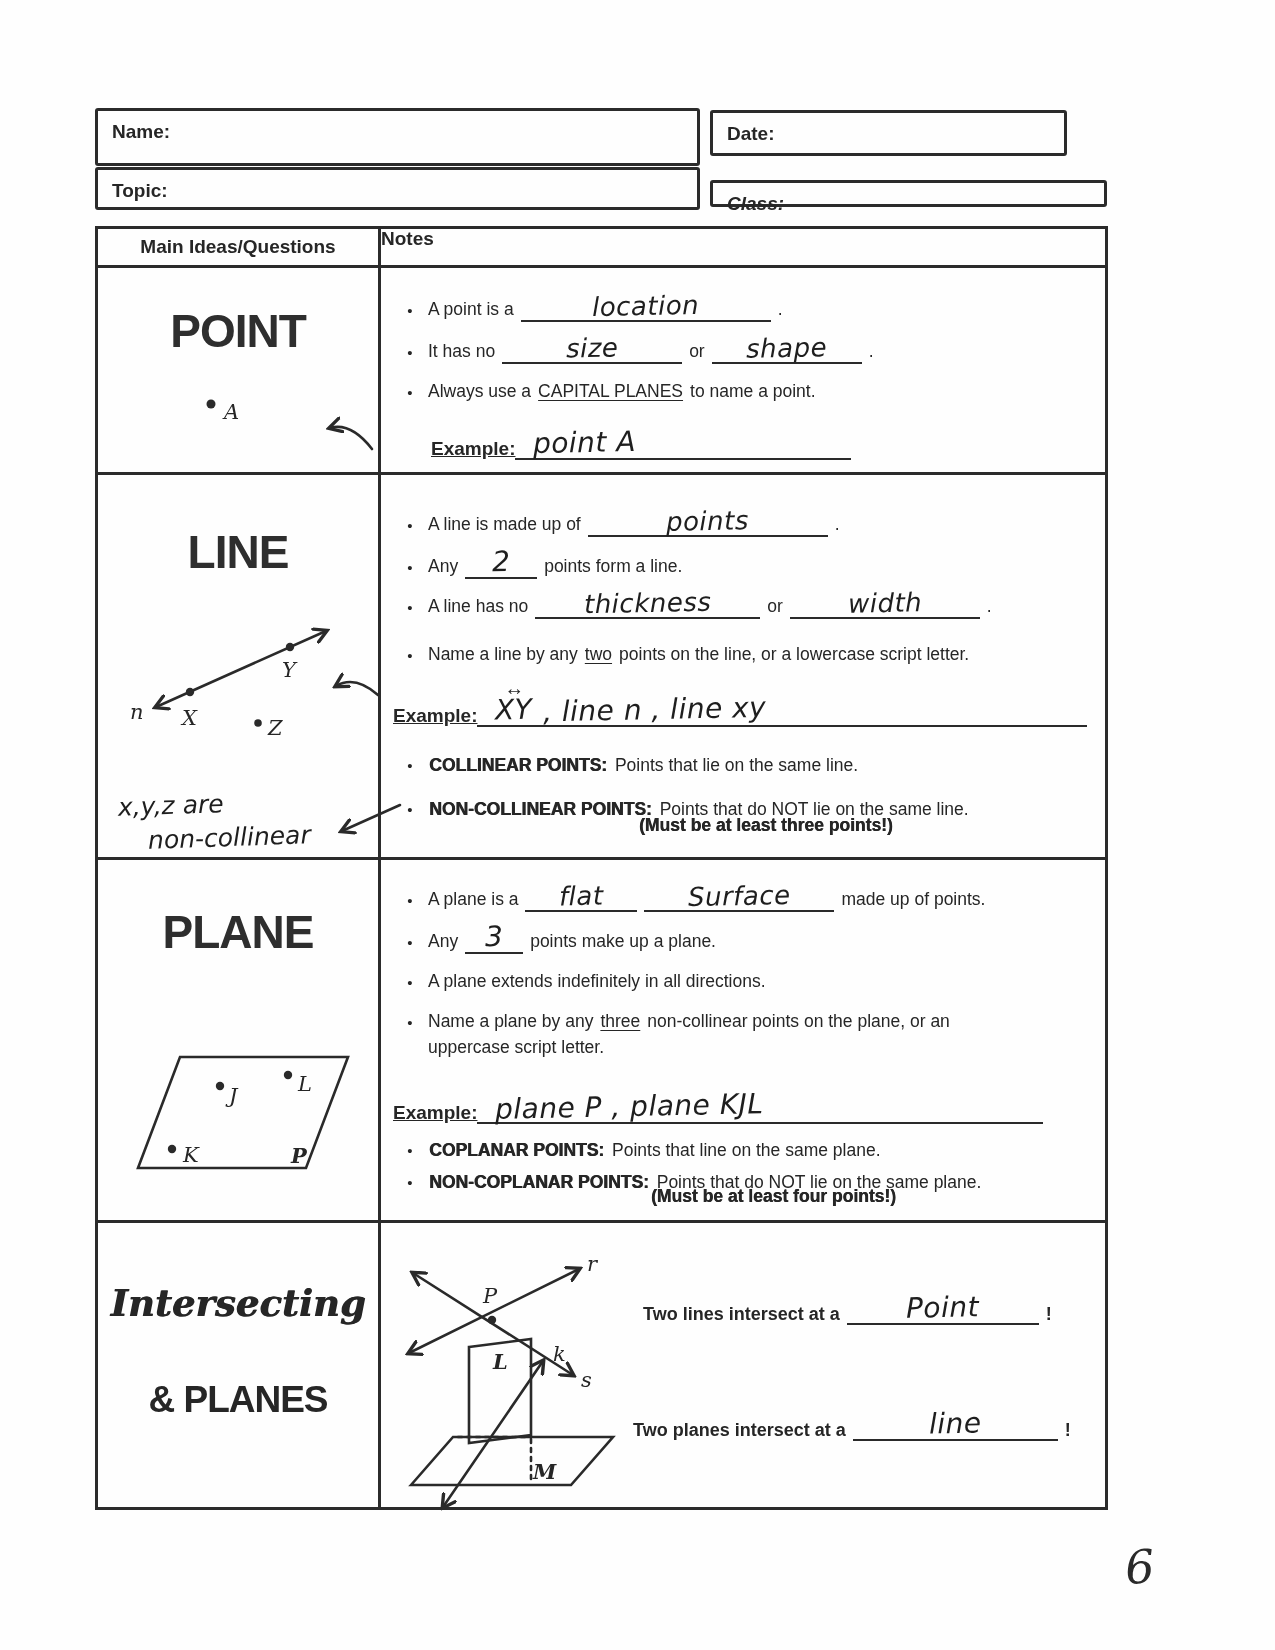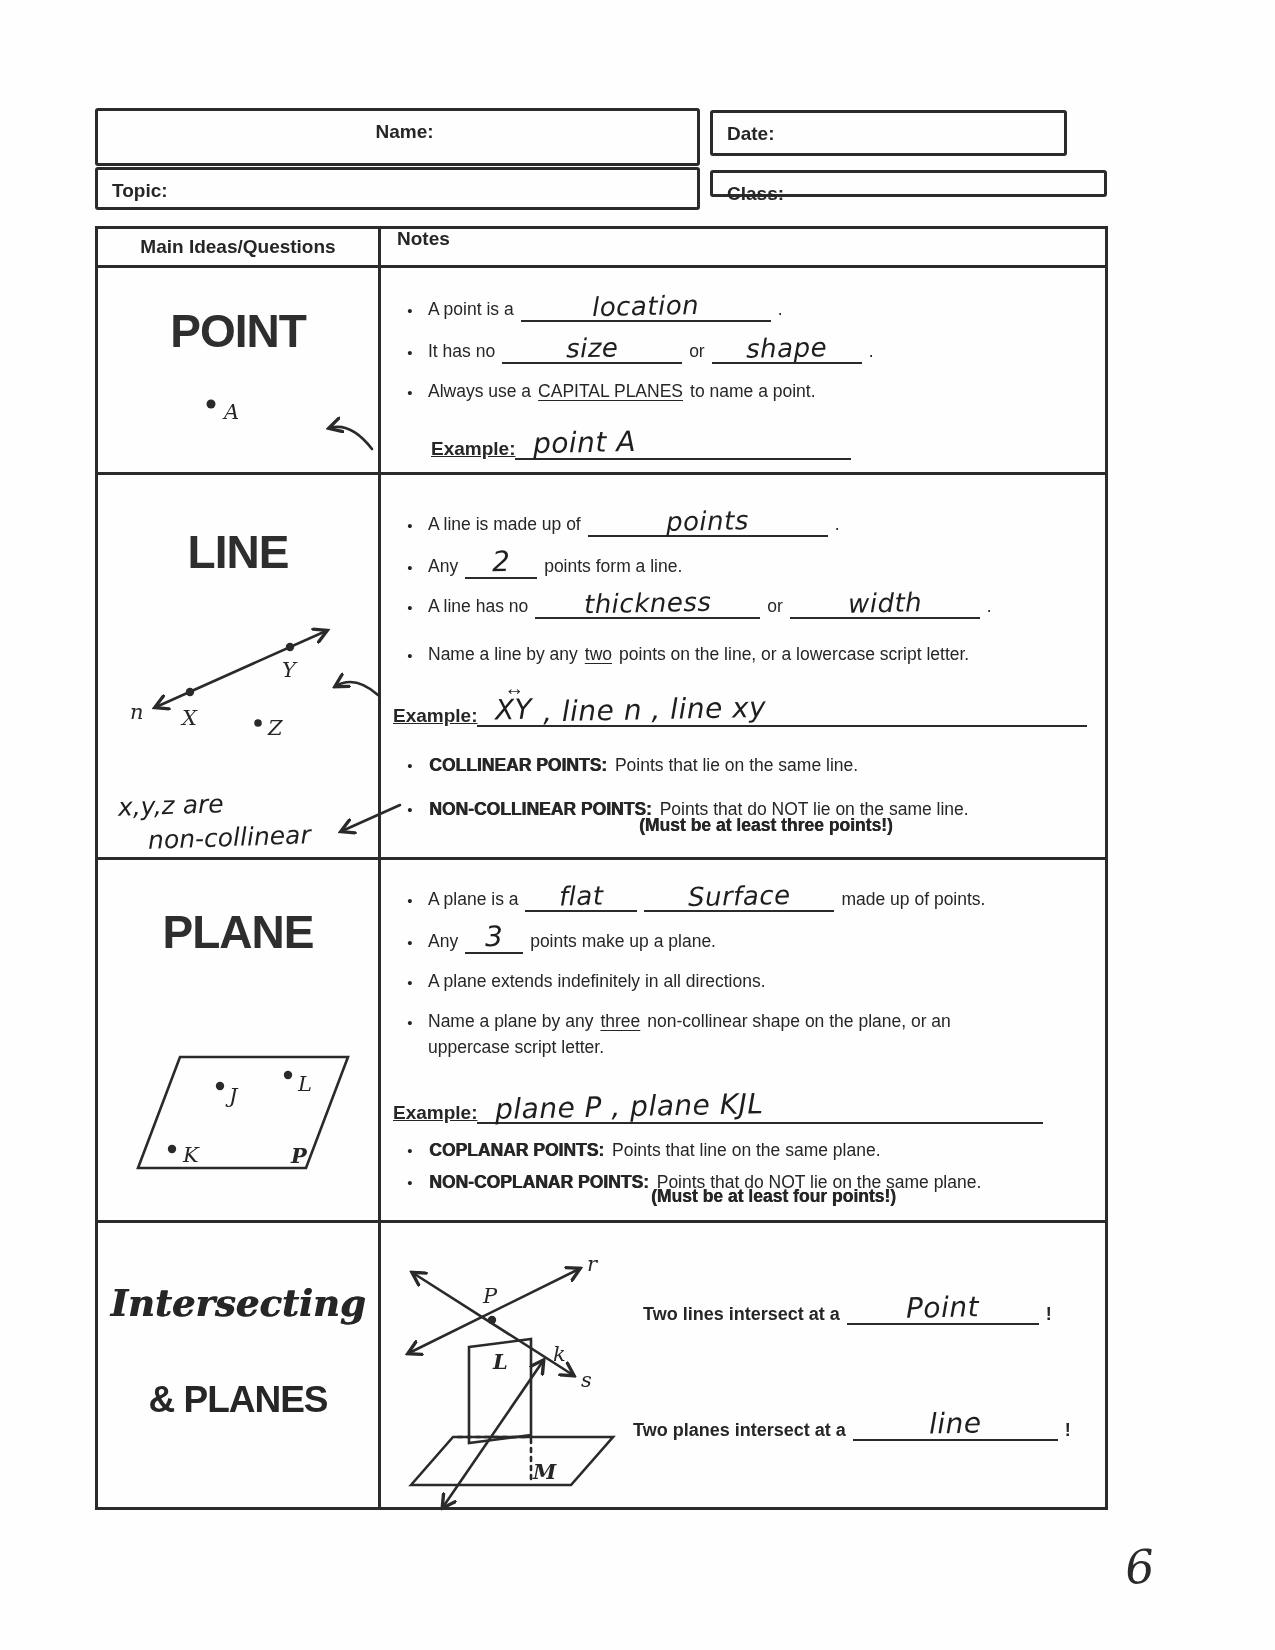--- a/index.html
+++ b/index.html
@@ -12,21 +12,21 @@
 
   
   .ntable{position:absolute;left:95px;top:226px;width:1013px;border:3px solid #2b2b2b;box-sizing:border-box;}
   .trow{display:grid;grid-template-columns:283px 1fr;border-bottom:3px solid #2b2b2b;}
   .trow:last-child{border-bottom:none;}
   .lcell{border-right:3px solid #2b2b2b;position:relative;box-sizing:border-box;}
   .rcell{position:relative;box-sizing:border-box;}
 
   .thead-l{height:36px;display:flex;align-items:center;justify-content:center;
            font-weight:700;font-size:19px;}
-  .thead-r{height:20px;display:flex;align-items:center;padding-left:16px;
+  .thead-r{height:20px;display:flex;align-items:center;padding-left:0;
            font-weight:700;font-size:19px;}
 
   .sec-title{position:absolute;width:100%;text-align:center;font-weight:700;
              font-size:46px;letter-spacing:-1px;color:#2e2e2e;}
 
   .nline{position:absolute;display:flex;align-items:flex-end;gap:7px;
          white-space:nowrap;font-size:17.5px;font-weight:500;height:40px;}
   .bullet{width:22px;text-align:center;font-size:15px;line-height:1.45;flex:none;}
   .ptext{line-height:1.35;}
   .uline{text-decoration:underline;text-underline-offset:3px;line-height:1.35;}
@@ -73,30 +73,30 @@
 <div class="page">
 
   <svg width="0" height="0" style="position:absolute">
     <defs>
       <marker id="ah" viewBox="0 0 12 12" refX="9" refY="6" markerWidth="6.5" markerHeight="6.5" orient="auto-start-reverse">
         <path d="M1,1 L10,6 L1,11" fill="none" stroke="#2a2a2a" stroke-width="2.4" stroke-linecap="round"></path>
       </marker>
     </defs>
   </svg>
 
-  <div class="hbox" style="left:95px;top:108px;width:605px;height:58px;text-align:center;">
+  <div class="hbox" style="left:95px;top:108px;width:605px;height:58px;">
     <div class="lbl">Name:</div>
   </div>
   <div class="hbox" style="left:95px;top:167px;width:605px;height:43px;">
     <div class="lbl">Topic:</div>
   </div>
   <div class="hbox" style="left:710px;top:110px;width:357px;height:46px;">
     <div class="lbl">Date:</div>
   </div>
-  <div class="hbox" style="left:710px;top:170px;width:397px;height:27px;">
+  <div class="hbox" style="left:710px;top:180px;width:397px;height:27px;font-style:italic;">
     <div class="lbl">Class:</div>
   </div>
 
   <div class="ntable">
 
     <div class="trow">
       <div class="lcell thead-l">Main Ideas/Questions</div>
       <div class="rcell thead-r">Notes</div>
     </div>
 
@@ -257,21 +257,21 @@
           <span class="ptext">points make up a plane.</span>
         </div>
         <div class="nline" style="left:18px;top:98px;height:36px;">
           <span class="bullet">•</span>
           <span class="ptext">A plane extends indefinitely in all directions.</span>
         </div>
         <div class="nline" style="left:18px;top:138px;height:36px;">
           <span class="bullet">•</span>
           <span class="ptext">Name a plane by any</span>
           <span class="uline">three</span>
-          <span class="ptext">non-collinear shape on the plane, or an</span>
+          <span class="ptext">non-collinear points on the plane, or an</span>
         </div>
         <div class="nline" style="left:47px;top:168px;height:32px;">
           <span class="ptext">uppercase script letter.</span>
         </div>
         <div class="example-row" style="left:12px;top:210px;width:650px;height:54px;">
           <span class="example-label">Example:</span>
           <span class="fill">
               <span class="hw big">plane P ,  plane KJL</span>
             </span>
         </div>

